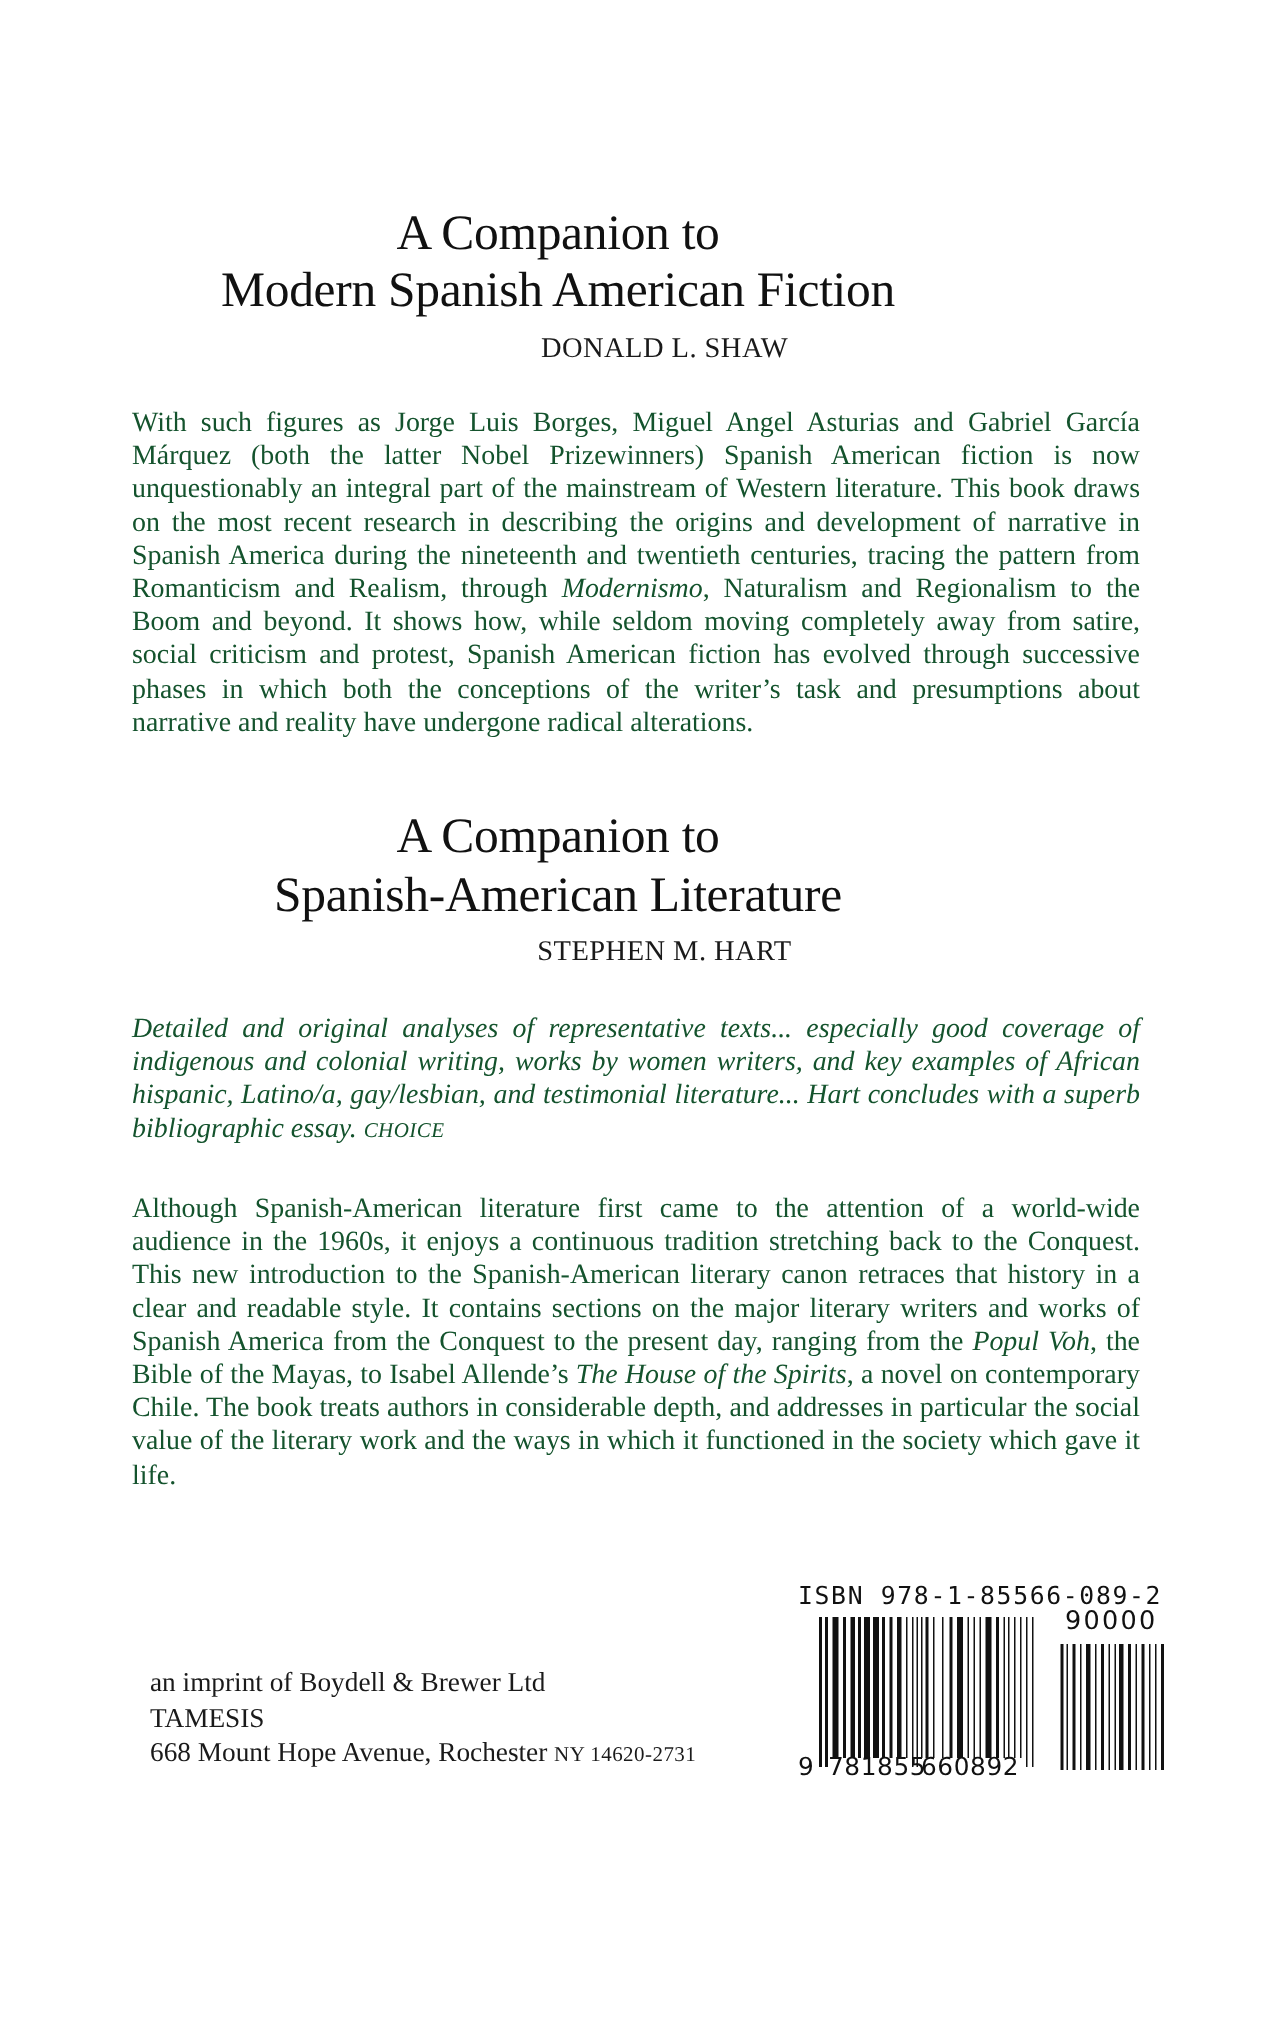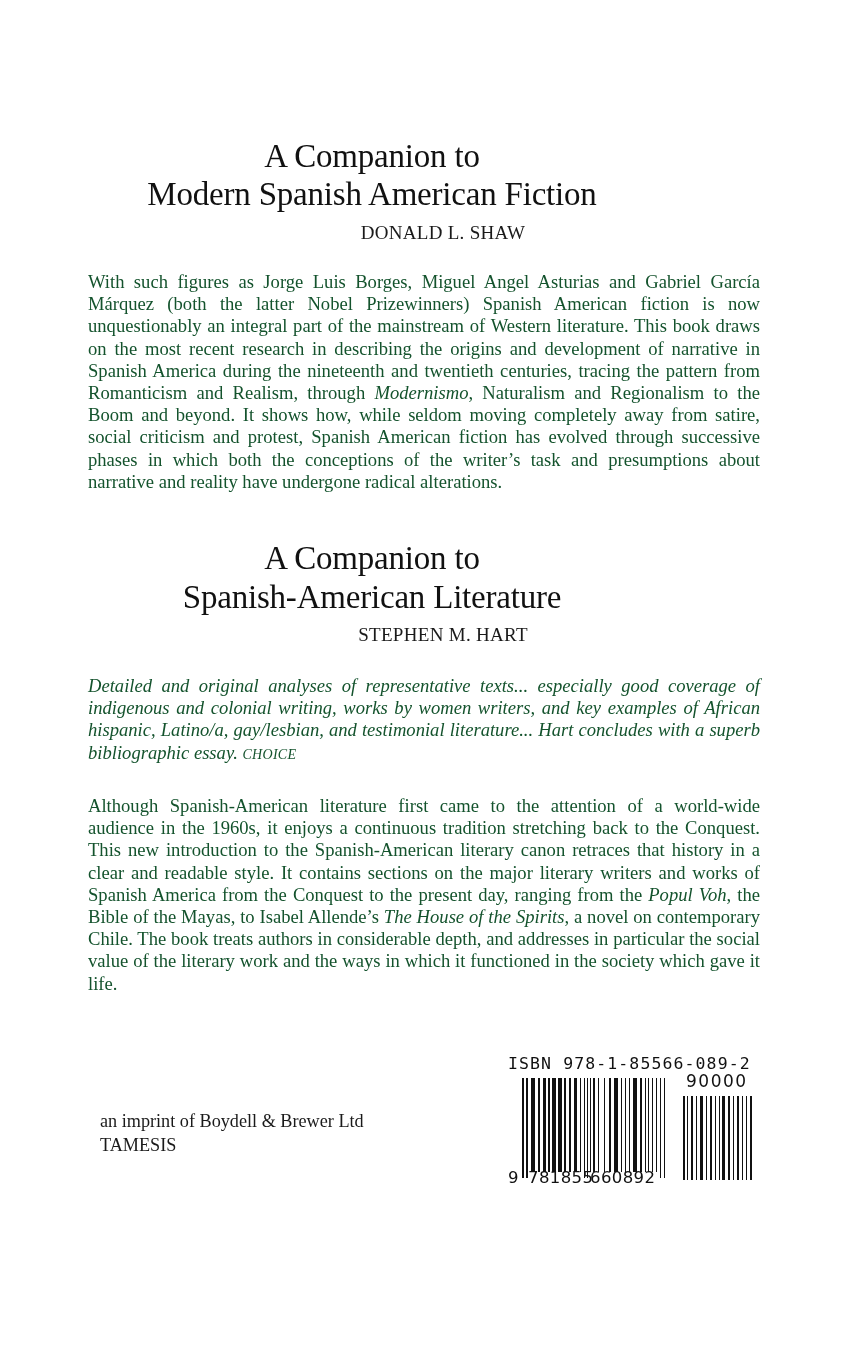--- a/index.html
+++ b/index.html
@@ -10,21 +10,21 @@
   .author { position: absolute; left: 15px; width: 856px; text-align: center;
             font-size: 19px; line-height: 22px; letter-spacing: 0.3px; color: #1a1a1a; }
   .para { position: absolute; left: 88px; width: 672px; font-size: 18.6px; line-height: 22.2px;
           text-align: justify; color: #14532d; }
   .para.italic { font-style: italic; }
   .para .sc { font-style: normal; font-size: 14px; letter-spacing: 0.3px; }
   .para .sc.it { font-style: italic; }
   em { font-style: italic; }
   .publisher { position: absolute; left: 100px; top: 1110px; font-size: 18.2px; line-height: 23.5px; color: #1a1a1a; }
   .publisher .small { font-size: 14px; letter-spacing: 0.3px; }
-  .barcode { position: absolute; left: 508px; top: 1054px; width: 250px; height: 140px; }
+  .barcode { position: absolute; left: 532px; top: 1054px; width: 250px; height: 140px; }
   .isbn-text { position: absolute; left: 0; top: 0; font-family: "DejaVu Sans Mono", "Liberation Mono", monospace;
                font-size: 16.5px; letter-spacing: 1.1px; color: #111; white-space: nowrap; }
   .addon-digits { position: absolute; left: 178px; top: 17px; font-family: "DejaVu Sans", sans-serif;
                   font-size: 17px; letter-spacing: 1.5px; color: #111; }
   .ean-digits { position: absolute; left: 0; top: 114px; font-family: "DejaVu Sans", sans-serif;
                 font-size: 16.5px; color: #111; white-space: nowrap; }
   .ean-digits span { display: inline-block; }
   svg { display: block; }
 </style>
 </head>
@@ -40,20 +40,21 @@
 <div class="title" style="top:578px;">Spanish-American Literature</div>
 <div class="author" style="top:624px;">STEPHEN M. HART</div>
 
 <div class="para italic" style="top:675px;"><span>Detailed and original analyses of representative texts... especially good coverage of indigenous and colonial writing, works by women writers, and key examples of African hispanic, Latino/a, gay/lesbian, and testimonial literature... Hart concludes with a superb bibliographic essay.</span> <span class="sc it">CHOICE</span></div>
 
 <div class="para" style="top:795px;"><span>Although Spanish-American literature first came to the attention of a world-wide audience in the 1960s, it enjoys a continuous tradition stretching back to the Conquest. This new introduction to the Spanish-American literary canon retraces that history in a clear and readable style. It contains sections on the major literary writers and works of Spanish America from the Conquest to the present day, ranging from the </span><em>Popul Voh</em><span>, the Bible of the Mayas, to Isabel Allende’s </span><em>The House of the Spirits</em><span>, a novel on contemporary Chile. The book treats authors in considerable depth, and addresses in particular the social value of the literary work and the ways in which it functioned in the society which gave it life.</span></div>
 
 <div class="publisher">
   <div>an imprint of Boydell &amp; Brewer Ltd</div>
   <div>TAMESIS</div>
+  <div><span>668 Mount Hope Avenue, Rochester </span><span class="small">NY 14620-2731</span></div>
 </div>
 
 <div class="barcode">
   <div class="isbn-text">ISBN 978-1-85566-089-2</div>
   <svg width="250" height="140" style="position:absolute;left:0;top:0;">
     <g fill="#111">
 
       <rect x="14" y="24" width="2" height="100"></rect>
       <rect x="18" y="24" width="2" height="100"></rect>
       <rect x="23" y="24" width="4" height="94"></rect>

